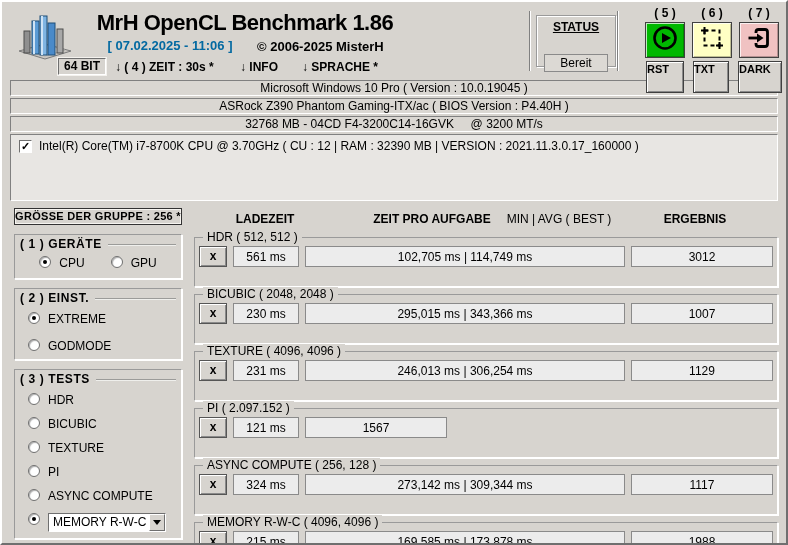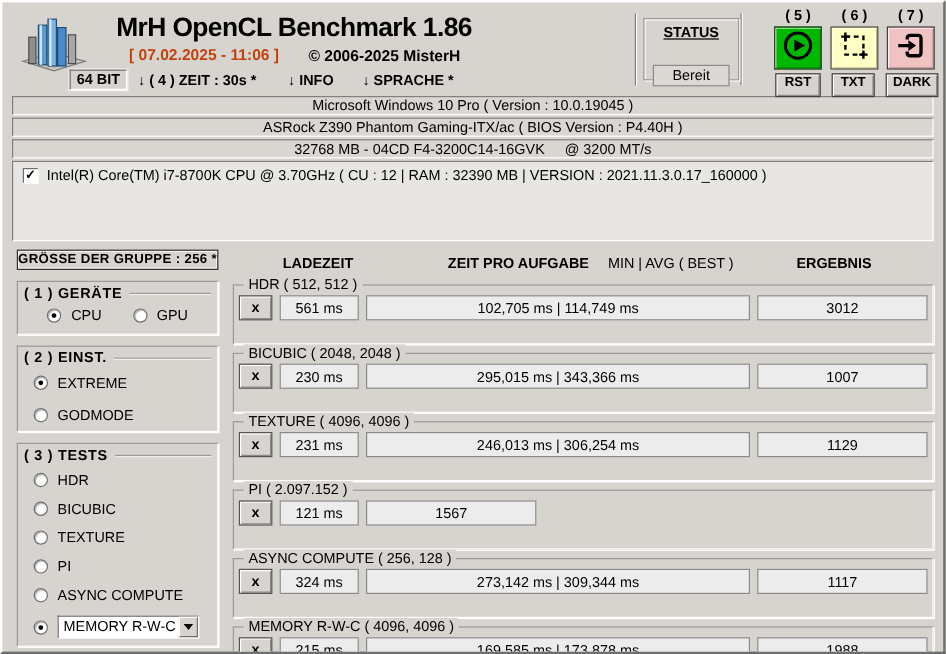--- a/index.html
+++ b/index.html
@@ -11,21 +11,21 @@
     border:2px solid; border-color:#ffffff #6f6f6f #6f6f6f #ffffff;
     overflow:hidden;
   }
 
   
   .header { position:relative; height:78px; }
   .app-icon { position:absolute; left:13px; top:9px; }
   .title { position:absolute; left:88px; top:8px; width:310px; text-align:center;
            font-size:22px; font-weight:bold; letter-spacing:-0.5px; }
   .datetime { position:absolute; left:100px; top:36px; width:136px; text-align:center;
-              font-size:13px; font-weight:bold; color:#c2410c; }
+              font-size:13px; font-weight:bold; color:#0369a1; }
   .copyright { position:absolute; left:255px; top:37px; font-size:13px; font-weight:bold; }
 
   .bitbox { position:absolute; left:56px; top:56px; width:48px; height:17px;
             border:1px solid; border-color:#6f6f6f #ffffff #ffffff #6f6f6f;
             box-shadow:0 0 0 1px #f4f2ee; background:#d7d4cf;
             font-size:12px; font-weight:bold; text-align:center; line-height:15px; }
   .menulabel { position:absolute; top:58px; font-size:12px; font-weight:bold; white-space:pre; cursor:default; }
   .menu-zeit { left:113px; } .menu-info { left:238px; } .menu-sprache { left:300px; }
 
   .vsep { position:absolute; top:9px; height:60px; width:2px;
@@ -43,24 +43,24 @@
   .num5 { left:643px; } .num6 { left:690px; } .num7 { left:737px; }
 
   .bigbtn { position:absolute; top:20px; width:40px; height:36px; cursor:pointer;
             border:1px solid #404040;
             box-shadow:inset 1px 1px 0 rgba(255,255,255,.75), inset -1px -1px 0 rgba(0,0,0,.25);
             display:flex; align-items:center; justify-content:center; }
   .btn-run  { left:643px; background:#00b800; }
   .btn-txt  { left:690px; background:#ffffc4; }
   .btn-exit { left:737px; background:#f0c2c2; }
 
-  .smallbtn { position:absolute; top:59px; height:20px; font-size:11px; font-weight:bold;
+  .smallbtn { position:absolute; top:59px; height:32px; font-size:11px; font-weight:bold;
               background:#d7d4cf; border:1px solid #404040; cursor:pointer;
               box-shadow:inset 1px 1px 0 #ffffff, inset -1px -1px 0 #8a8a8a;
-              text-align:center; line-height:15px; }
+              line-height:15px; }
   .btn-rst { left:644px; width:38px; } .btn-txt2 { left:691px; width:36px; } .btn-dark { left:736px; width:44px; }
 
   
   .inforows { padding:0 8px; }
   .inforow { height:16px; margin-bottom:2px; background:#dad7d2;
              border:1px solid; border-color:#808080 #ffffff #ffffff #808080;
              font-size:12px; text-align:center; line-height:15px; white-space:pre; }
   .devicepanel { margin:2px 8px 0; height:67px; background:#e8e6e3;
                  border:1px solid; border-color:#808080 #ffffff #ffffff #808080;
                  padding:4px 8px; }
@@ -77,21 +77,21 @@
              font-size:11px; font-weight:bold; text-align:center; line-height:14px; letter-spacing:0.3px; }
 
   .side-panel { width:168px; margin-top:9px; padding:1px 5px 4px;
                 border:1px solid; border-color:#9a9a9a #ffffff #ffffff #9a9a9a;
                 box-shadow:1px 1px 0 #ffffff; }
   .grp { border:0; border-top:2px groove #efefec; margin-top:8px; padding-top:2px; position:relative; }
   .grp-legend { position:absolute; top:-9px; left:0; background:#d7d4cf; padding-right:6px;
                 font-size:12px; font-weight:bold; letter-spacing:0.6px; white-space:pre; }
   .radio-row { display:flex; justify-content:center; gap:26px; padding:8px 0 4px; }
   .radio-col { display:flex; flex-direction:column; gap:9px; padding:10px 0 2px 8px; }
-  .radio-item { display:flex; align-items:center; gap:8px; font-size:12px; cursor:default; }
+  .radio-item { display:flex; align-items:flex-start; gap:8px; font-size:12px; cursor:default; }
   .radio { width:12px; height:12px; border-radius:50%; background:#ffffff; flex:none;
            border:1px solid #6f6f6f; box-shadow:inset 1px 1px 1px #b0b0b0; position:relative; }
   .radio.checked::after { content:''; position:absolute; left:3px; top:3px; width:4px; height:4px;
                           border-radius:50%; background:#000; }
   .combo { display:flex; width:118px; height:19px; background:#ffffff;
            border:1px solid; border-color:#6f6f6f #ffffff #ffffff #6f6f6f; }
   .combo-text { flex:1; font-size:12px; line-height:17px; padding-left:4px; white-space:nowrap; }
   .combo-btn { width:16px; flex:none; background:#d7d4cf; cursor:pointer;
                border:1px solid; border-color:#ffffff #6f6f6f #6f6f6f #ffffff;
                display:flex; align-items:center; justify-content:center; }

